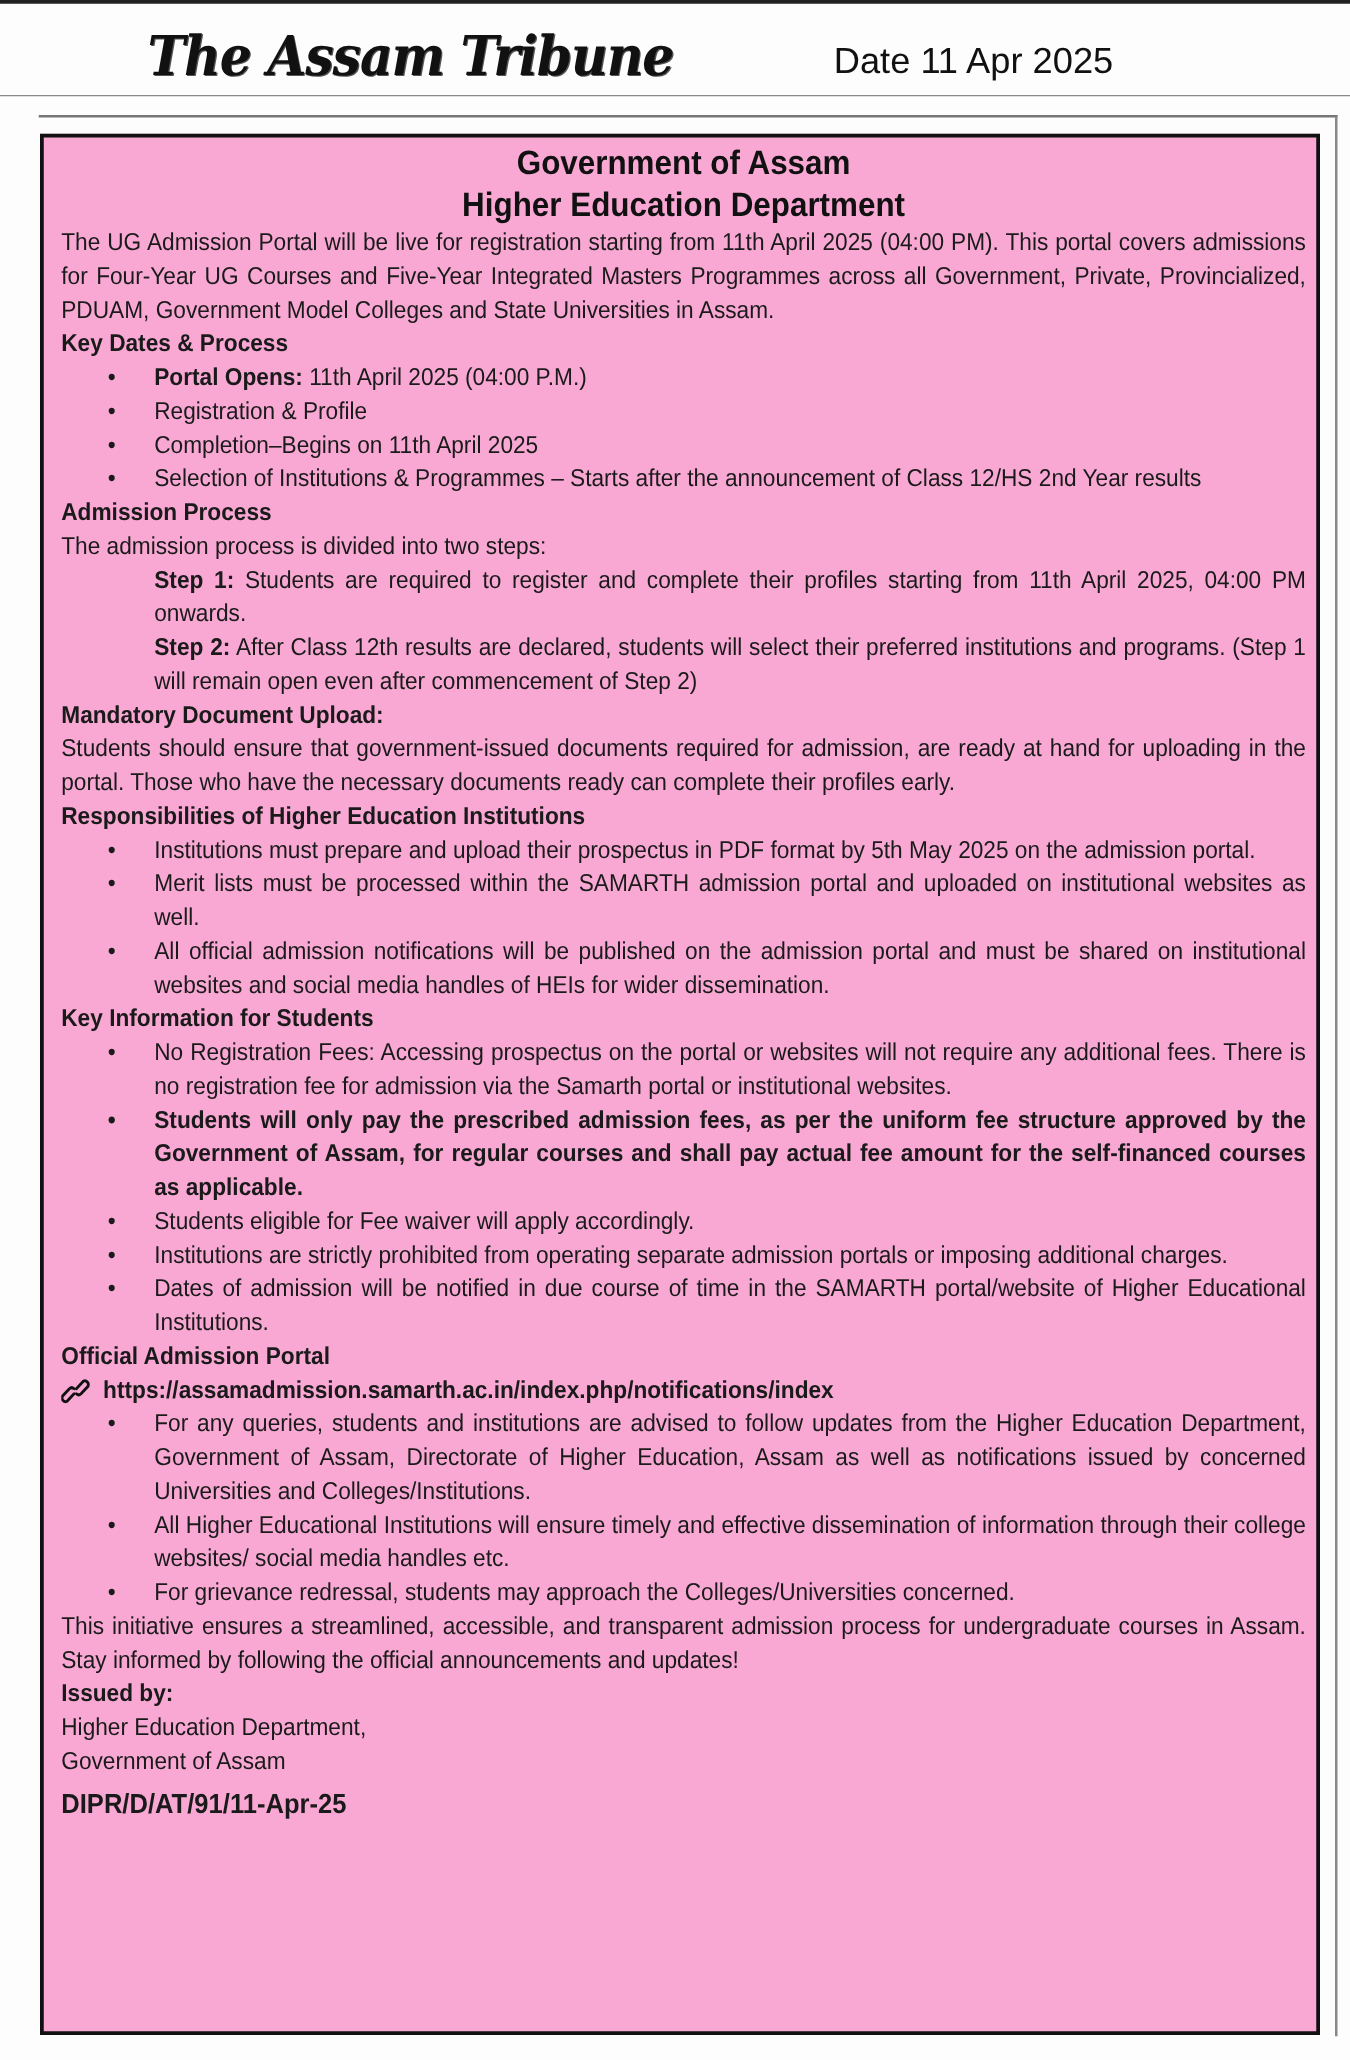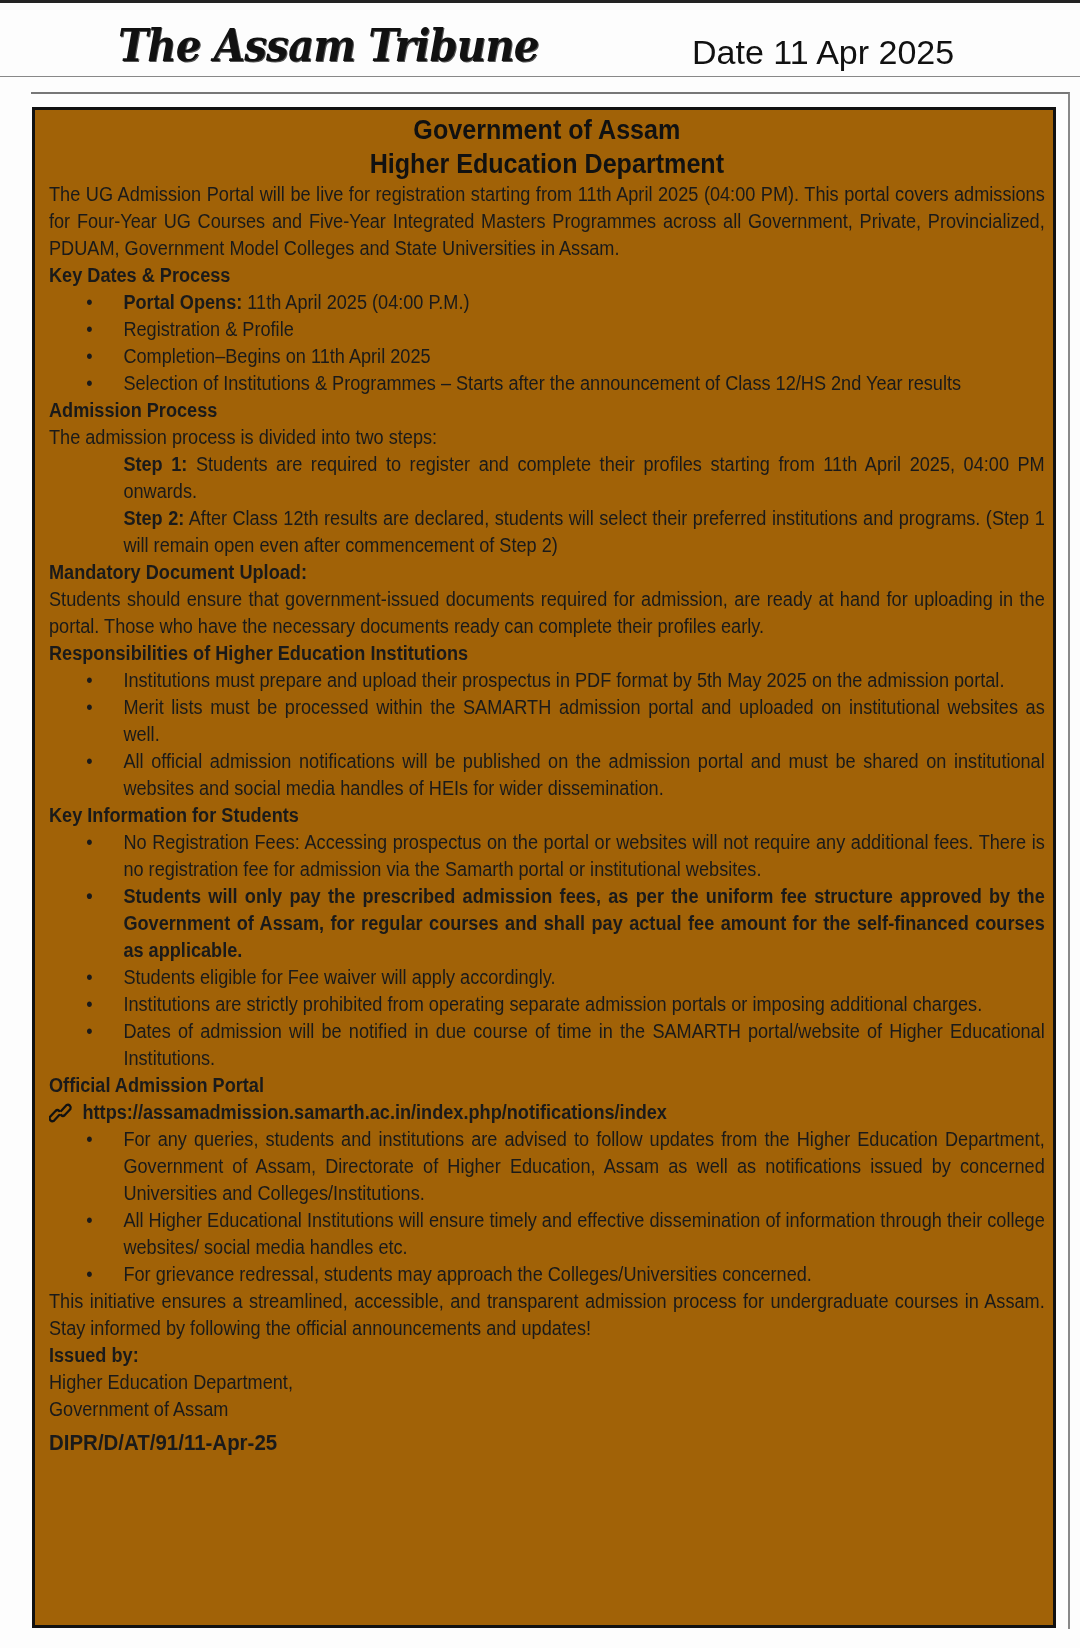--- a/index.html
+++ b/index.html
@@ -4,26 +4,26 @@
 <style>
   html, body { margin: 0; padding: 0; }
   body {
     width: 1080px; height: 1648px; background: #fdfdfd; position: relative; overflow: hidden;
     font-family: "Liberation Sans", sans-serif; color: #1a1a1a;
   }
   .top-edge { position: absolute; left: 0; top: 0; width: 1080px; height: 3px; background: #222; }
   .masthead { position: absolute; left: 118px; top: 20px; font-family: "DejaVu Serif", serif; font-weight: 900;
     font-size: 44px; letter-spacing: -1px; color: #111; transform: scaleX(0.92); transform-origin: left top;
     text-shadow: 1px 1px 0 #555; font-style: italic; }
-  .date { position: absolute; left: 692px; top: 33px; font-size: 34px; color: #111; }
+  .date { position: absolute; left: 667px; top: 33px; font-size: 29px; color: #111; }
   .rule { position: absolute; left: 0; top: 76px; width: 1080px; height: 1px; background: #888; }
   .outer-frame { position: absolute; left: 31px; top: 92px; width: 1037px; height: 1535px;
     border-top: 2px solid #777; border-right: 2px solid #888; }
   .box { position: absolute; left: 32px; top: 107px; width: 1018px; height: 1515px; border: 3px solid #111;
-    background: #a16207; box-sizing: content-box; }
+    background: #f9a8d4; box-sizing: content-box; }
   .content { position: absolute; left: 14px; top: 0; width: 996px; font-size: 19.5px; line-height: 27px; }
   .title { text-align: center; font-weight: bold; font-size: 27px; line-height: 34px; color: #111; }
   .title1 { margin-top: 3px; }
   p { margin: 0; text-align: justify; text-align-last: left; }
   .heading { font-weight: bold; }
   ul { list-style: none; margin: 0; padding: 0; }
   li { position: relative; padding-left: 80px; text-align: justify; }
   li::before { content: "•"; position: absolute; left: 40px; top: 0; }
   .step { padding-left: 80px; text-align: justify; }
   .b { font-weight: bold; }

